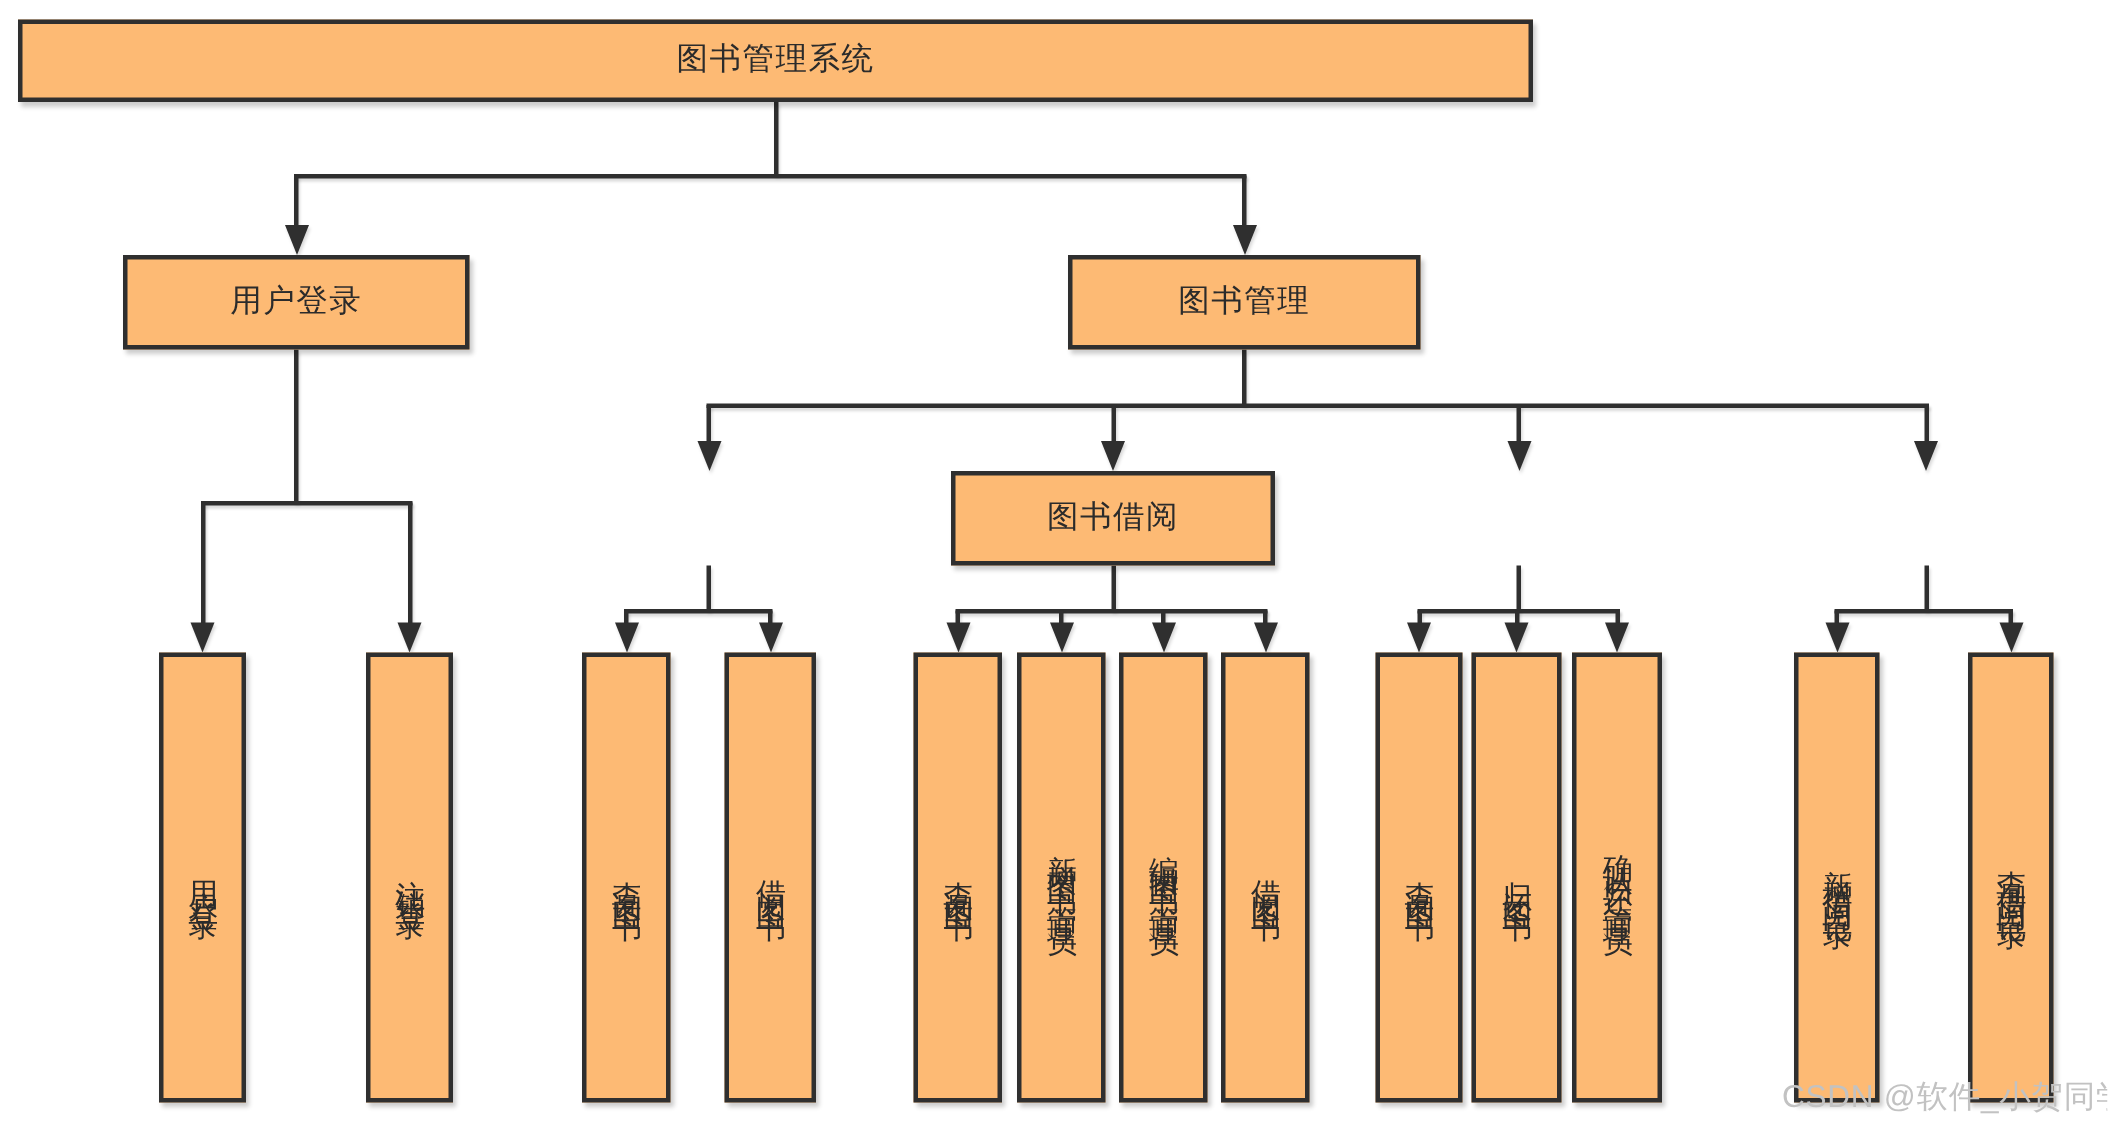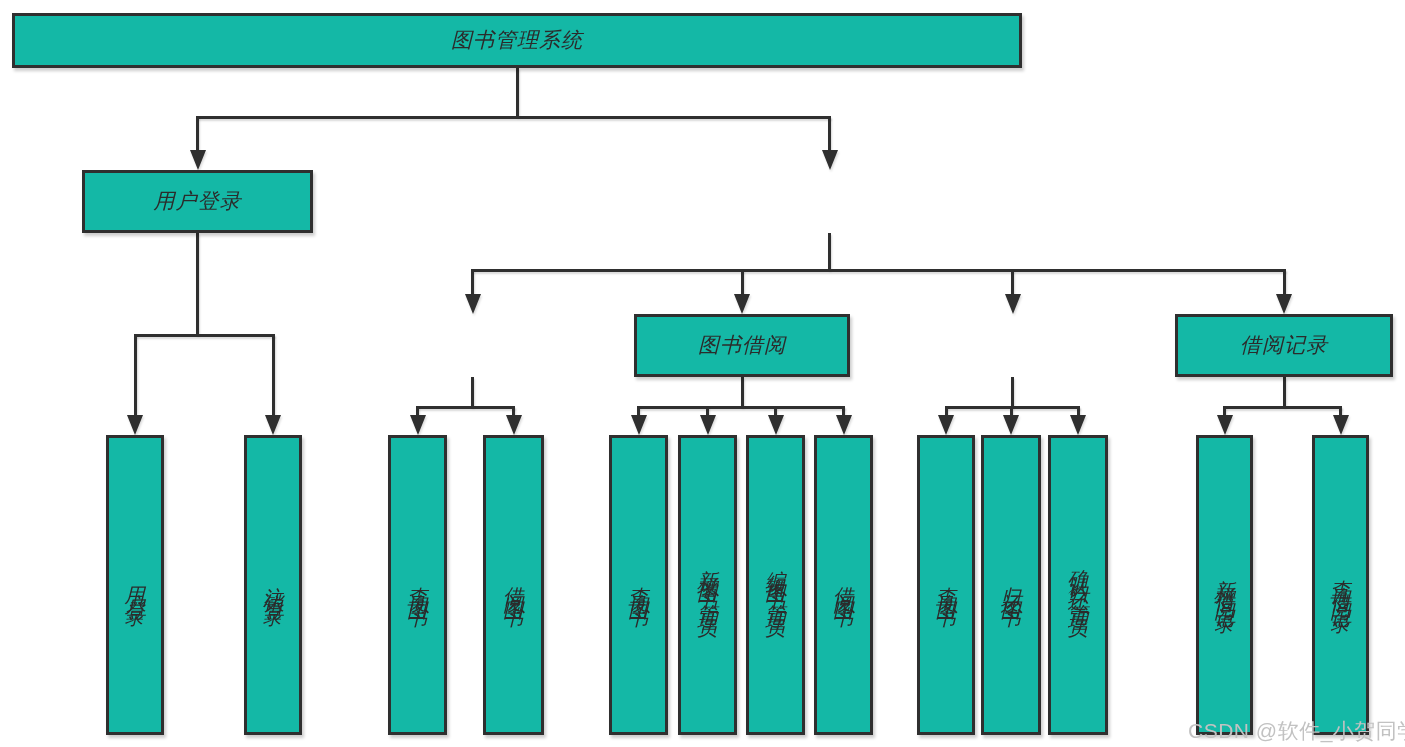--- a/index.html
+++ b/index.html
@@ -7,24 +7,23 @@
     position:relative;
     width:1405px;height:747px;
     overflow:hidden;
     font-family:"Liberation Sans","DejaVu Sans",sans-serif;
     background:#ffffff;
   }
   .node{
     position:absolute;
     box-sizing:border-box;
     border:3px solid #2f2f2f;
-    background:#14b8a6;
+    background:#fdba74;
     display:flex;align-items:center;justify-content:center;
     box-shadow:2px 3px 3px rgba(0,0,0,0.20);
-    font-style:italic;
   }
   .node .label{
     line-height:1.15;
     white-space:nowrap;
   }
   .node.h .label{
     font-size:21px;
     letter-spacing:1px;
   }
   .node.v .label{
@@ -108,25 +107,25 @@
     <div class="line" style="left: 1223px; top: 407px; width: 3px; height: 10px; background: rgb(47, 47, 47);"></div>
     <div class="arrow" style="left: 1216.5px; top: 415px; border-left: 8px solid transparent; border-right: 8px solid transparent; border-top: 20px solid rgb(47, 47, 47);"></div>
     <div class="line" style="left: 1339px; top: 407px; width: 3px; height: 10px; background: rgb(47, 47, 47);"></div>
     <div class="arrow" style="left: 1332.5px; top: 415px; border-left: 8px solid transparent; border-right: 8px solid transparent; border-top: 20px solid rgb(47, 47, 47);"></div>
     <div class="node h" style="left: 12px; top: 13px; width: 1010px; height: 55px; border-color: rgb(47, 47, 47); color: rgb(43, 43, 43);">
       <span class="label">图书管理系统</span>
     </div>
     <div class="node h" style="left: 82px; top: 170px; width: 231px; height: 63px; border-color: rgb(47, 47, 47); color: rgb(43, 43, 43);">
       <span class="label">用户登录</span>
     </div>
+    <div class="node h" style="left: 712px; top: 170px; width: 235px; height: 63px; border-color: rgb(47, 47, 47); color: rgb(43, 43, 43);">
+      <span class="label">图书管理</span>
+    </div>
     <div class="node h" style="left: 634px; top: 314px; width: 216px; height: 63px; border-color: rgb(47, 47, 47); color: rgb(43, 43, 43);">
       <span class="label">图书借阅</span>
-    </div>
-    <div class="node h" style="left: 1175px; top: 314px; width: 218px; height: 63px; border-color: rgb(47, 47, 47); color: rgb(43, 43, 43);">
-      <span class="label">借阅记录</span>
     </div>
     <div class="node v" style="left: 106px; top: 435px; width: 58px; height: 300px; border-color: rgb(47, 47, 47); color: rgb(43, 43, 43);">
       <span class="label">用户登录</span>
     </div>
     <div class="node v" style="left: 244px; top: 435px; width: 58px; height: 300px; border-color: rgb(47, 47, 47); color: rgb(43, 43, 43);">
       <span class="label">注销登录</span>
     </div>
     <div class="node v" style="left: 388px; top: 435px; width: 59px; height: 300px; border-color: rgb(47, 47, 47); color: rgb(43, 43, 43);">
       <span class="label">查询图书</span>
     </div>

